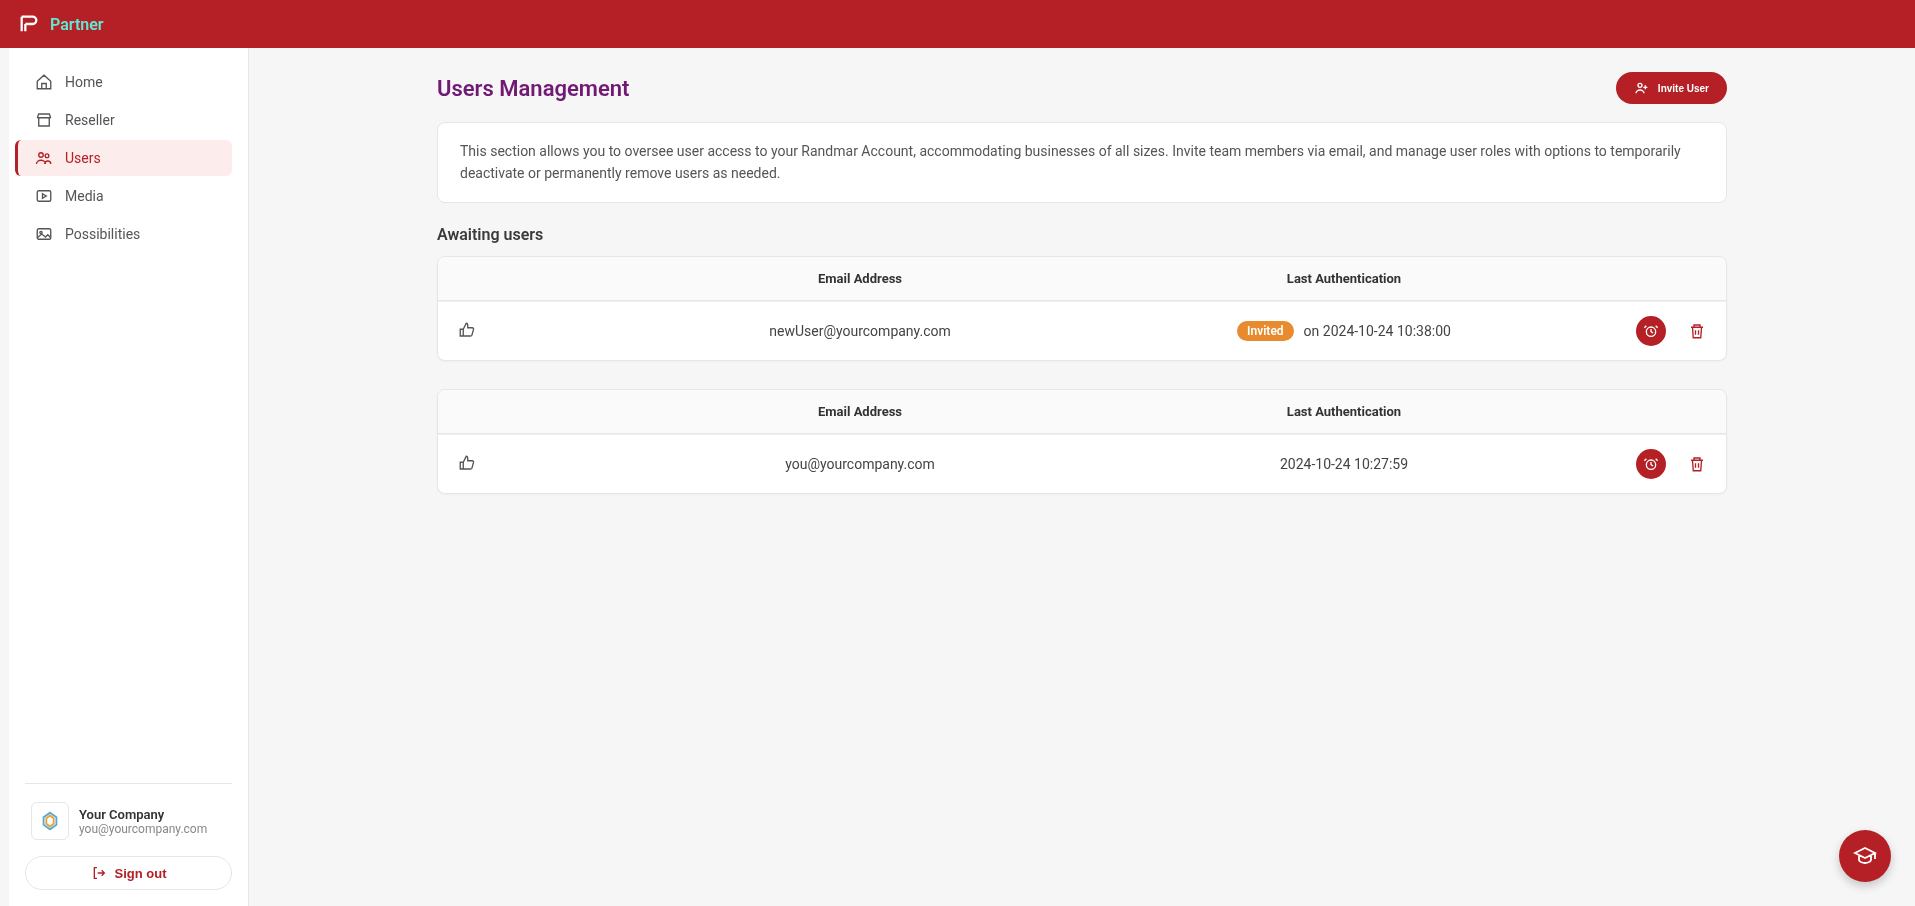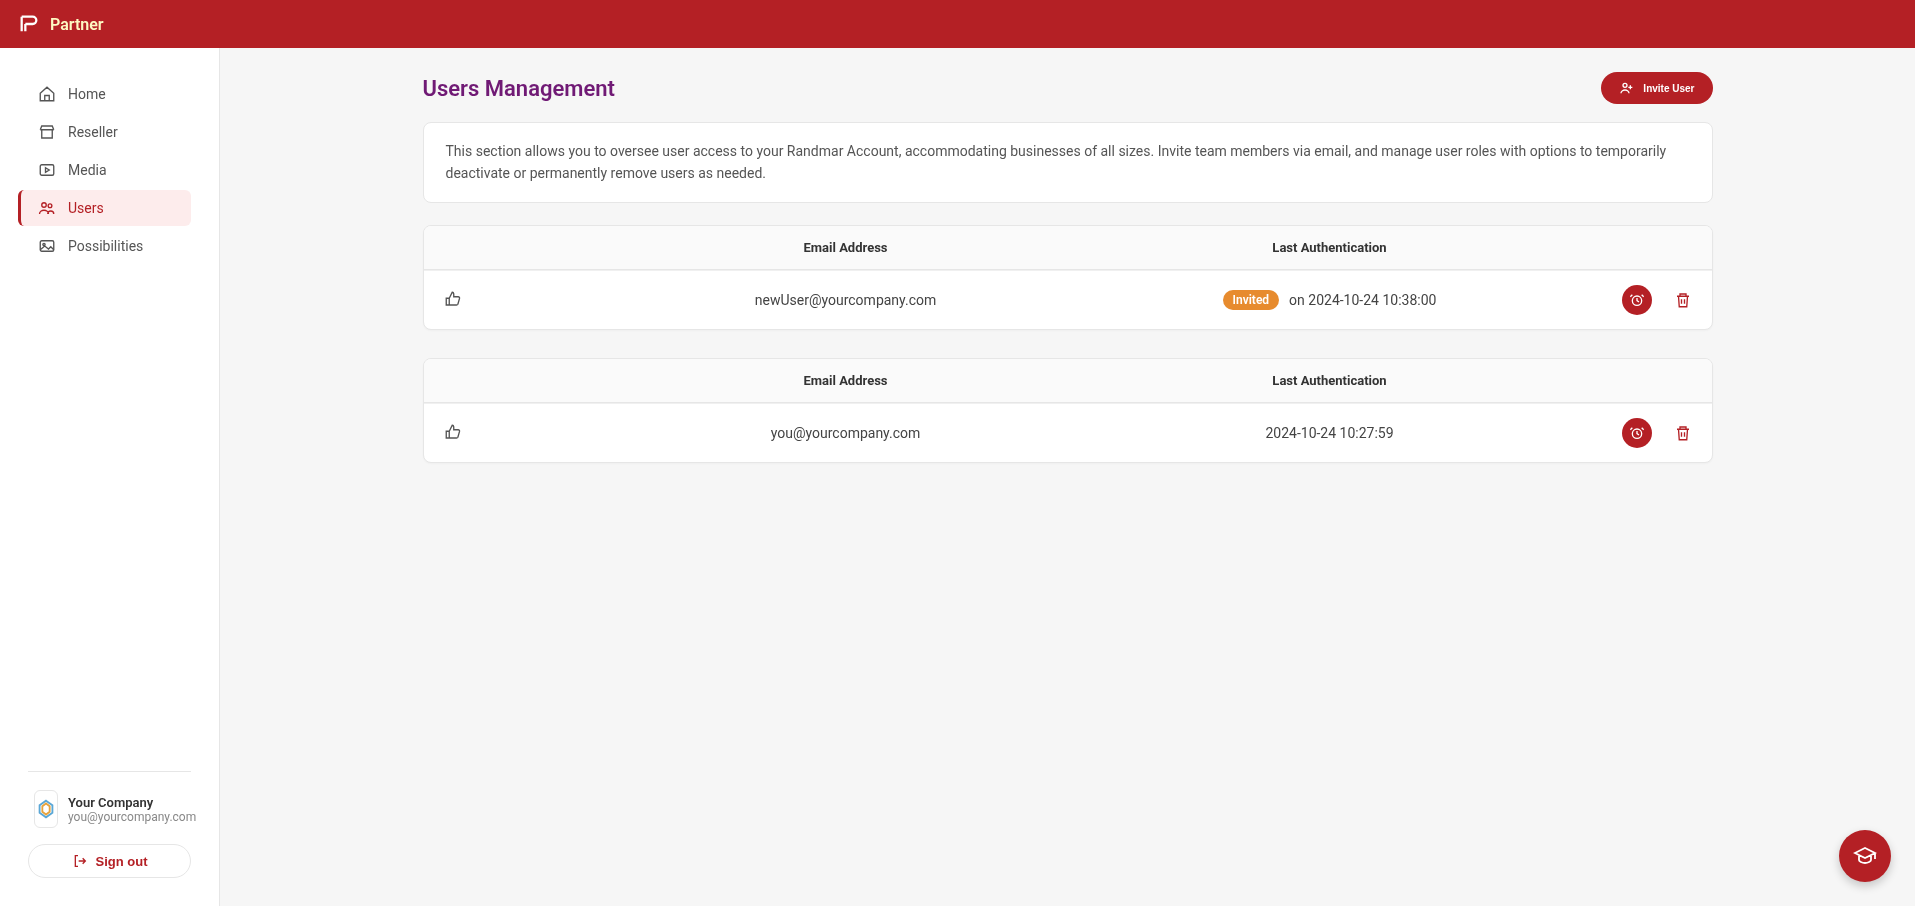--- a/index.html
+++ b/index.html
@@ -8,38 +8,39 @@
     background: #f6f6f6;
     color: #3b3b3b;
     font-size: 14px;
   }
   .header {
     background: #b42025;
     height: 48px;
     display: flex;
     align-items: center;
     padding: 0 18px;
-    color: #fef9c3;
+    color: #5eead4;
   }
   .header .logo {
     display: flex;
     align-items: center;
     gap: 10px;
   }
   .header .logo svg { width: 22px; height: 22px; }
   .header .logo span { font-weight: 600; font-size: 16px; }
 
   .layout { display: flex; height: calc(100vh - 48px); }
   .sidebar {
-    width: 220px;
+    width: 240px;
     background: #fff;
     border-right: 1px solid #e6e6e6;
     display: flex;
     flex-direction: column;
-    padding: 28px;
+    padding: 16px;
+    margin-left: 9px;
   }
   .nav { flex: 1; display: flex; flex-direction: column; gap: 2px; }
   .nav-item {
     display: flex;
     align-items: center;
     gap: 12px;
     padding: 9px 10px;
     border-radius: 6px;
     color: #555;
     cursor: pointer;
@@ -219,34 +220,34 @@
             <path d="M3 11 L12 3 L21 11 V21 H3 Z M9 21 V14 H15 V21"></path>
           </svg>
         <span>Home</span>
       </div>
       <div class="nav-item">
         <svg viewBox="0 0 24 24" fill="none" stroke="currentColor" stroke-width="1.8">
             <path d="M3 9 L5 4 H19 L21 9 M3 9 H21 M5 9 V20 H19 V9"></path>
           </svg>
         <span>Reseller</span>
       </div>
-      <div class="nav-item">
-        <svg viewBox="0 0 24 24" fill="none" stroke="currentColor" stroke-width="1.8">
-            <rect x="3" y="5" width="18" height="14" rx="2"></rect>
-            <path d="M10 9 L15 12 L10 15 Z"></path>
-          </svg>
-        <span>Media</span>
-      </div>
       <div class="nav-item active">
         <svg viewBox="0 0 24 24" fill="none" stroke="currentColor" stroke-width="1.8">
             <circle cx="8" cy="8" r="3"></circle>
             <circle cx="16" cy="9" r="2.5"></circle>
             <path d="M2 20 c0-3 3-5 6-5 s6 2 6 5 M13 20 c0-2.5 2-4 4-4 s4 1.5 4 4"></path>
           </svg>
         <span>Users</span>
+      </div>
+      <div class="nav-item">
+        <svg viewBox="0 0 24 24" fill="none" stroke="currentColor" stroke-width="1.8">
+            <rect x="3" y="5" width="18" height="14" rx="2"></rect>
+            <path d="M10 9 L15 12 L10 15 Z"></path>
+          </svg>
+        <span>Media</span>
       </div>
       <div class="nav-item">
         <svg viewBox="0 0 24 24" fill="none" stroke="currentColor" stroke-width="1.8">
             <rect x="3" y="5" width="18" height="14" rx="2"></rect>
             <circle cx="8" cy="10" r="1.5"></circle>
             <path d="M3 17 L9 12 L14 16 L17 13 L21 17"></path>
           </svg>
         <span>Possibilities</span>
       </div>
     </nav>
@@ -283,20 +284,21 @@
               <path d="M3 20 c0-3 3-5 6-5 s6 2 6 5 M17 8 v6 M14 11 h6"></path>
             </svg>
           <span>Invite User</span>
         </button>
       </div>
 
       <div class="info-card">
         <span>This section allows you to oversee user access to your Randmar Account, accommodating businesses of all sizes. Invite team members via email, and manage user roles with options to temporarily deactivate or permanently remove users as needed.</span>
       </div>
 
+      <h2 class="section-title">Awaiting users</h2>
 
       <div class="table-card">
         <div class="table-head">
           <div></div>
           <div class="cell-center">Email Address</div>
           <div class="cell-center">Last Authentication</div>
           <div></div>
         </div>
         <div class="table-row">
           <div class="thumb-icon">

